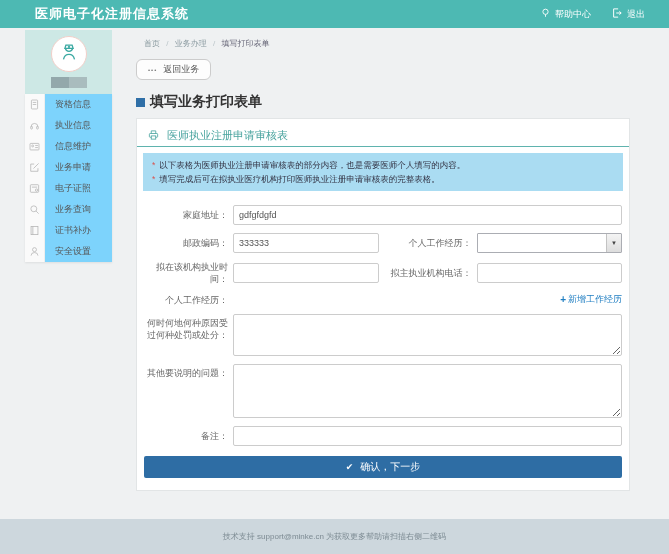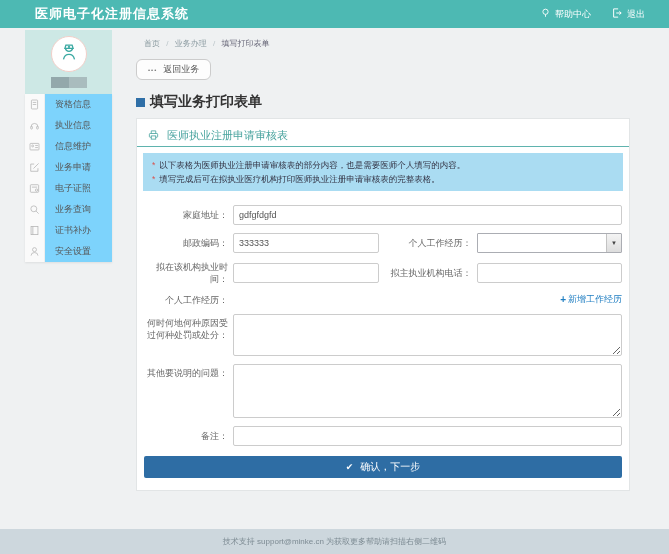--- a/index.html
+++ b/index.html
@@ -66,21 +66,21 @@
   .row-icons svg { stroke:#1f7ec2; fill:none; stroke-width:1.4; cursor:pointer; }
   .del-icon { color:#1f7ec2; font-size:10px; font-weight:bold; cursor:pointer; line-height:1; }
   .unit-cell { vertical-align:top; padding-top:6px; }
   textarea.input { resize:both; padding-top:3px; }
   .ta-1 { height:42px; }
   .ta-2 { height:54px; }
   .submit-btn { grid-column:1 / 5; background:#2e6da4; color:#fff; border:none; height:22px; border-radius:2px; font-size:10px; display:flex; align-items:center; justify-content:center; gap:7px; cursor:pointer; margin-top:2px; font-family:inherit; }
   .submit-check { font-size:9px; }
 
   
-  .footer { position:absolute; left:0; right:0; bottom:0; height:25px; background:#cdd7dd; display:flex; align-items:center; justify-content:center; font-size:8px; color:#7d8b93; }
+  .footer { position:absolute; left:0; right:0; bottom:0; height:35px; background:#cdd7dd; display:flex; align-items:center; justify-content:center; font-size:8px; color:#7d8b93; }
 </style>
 </head>
 <body>
 
 <div class="app">
 
   <header class="topbar">
     <div class="topbar-title">医师电子化注册信息系统</div>
     <div class="topbar-right">
       <span class="topbar-action">

